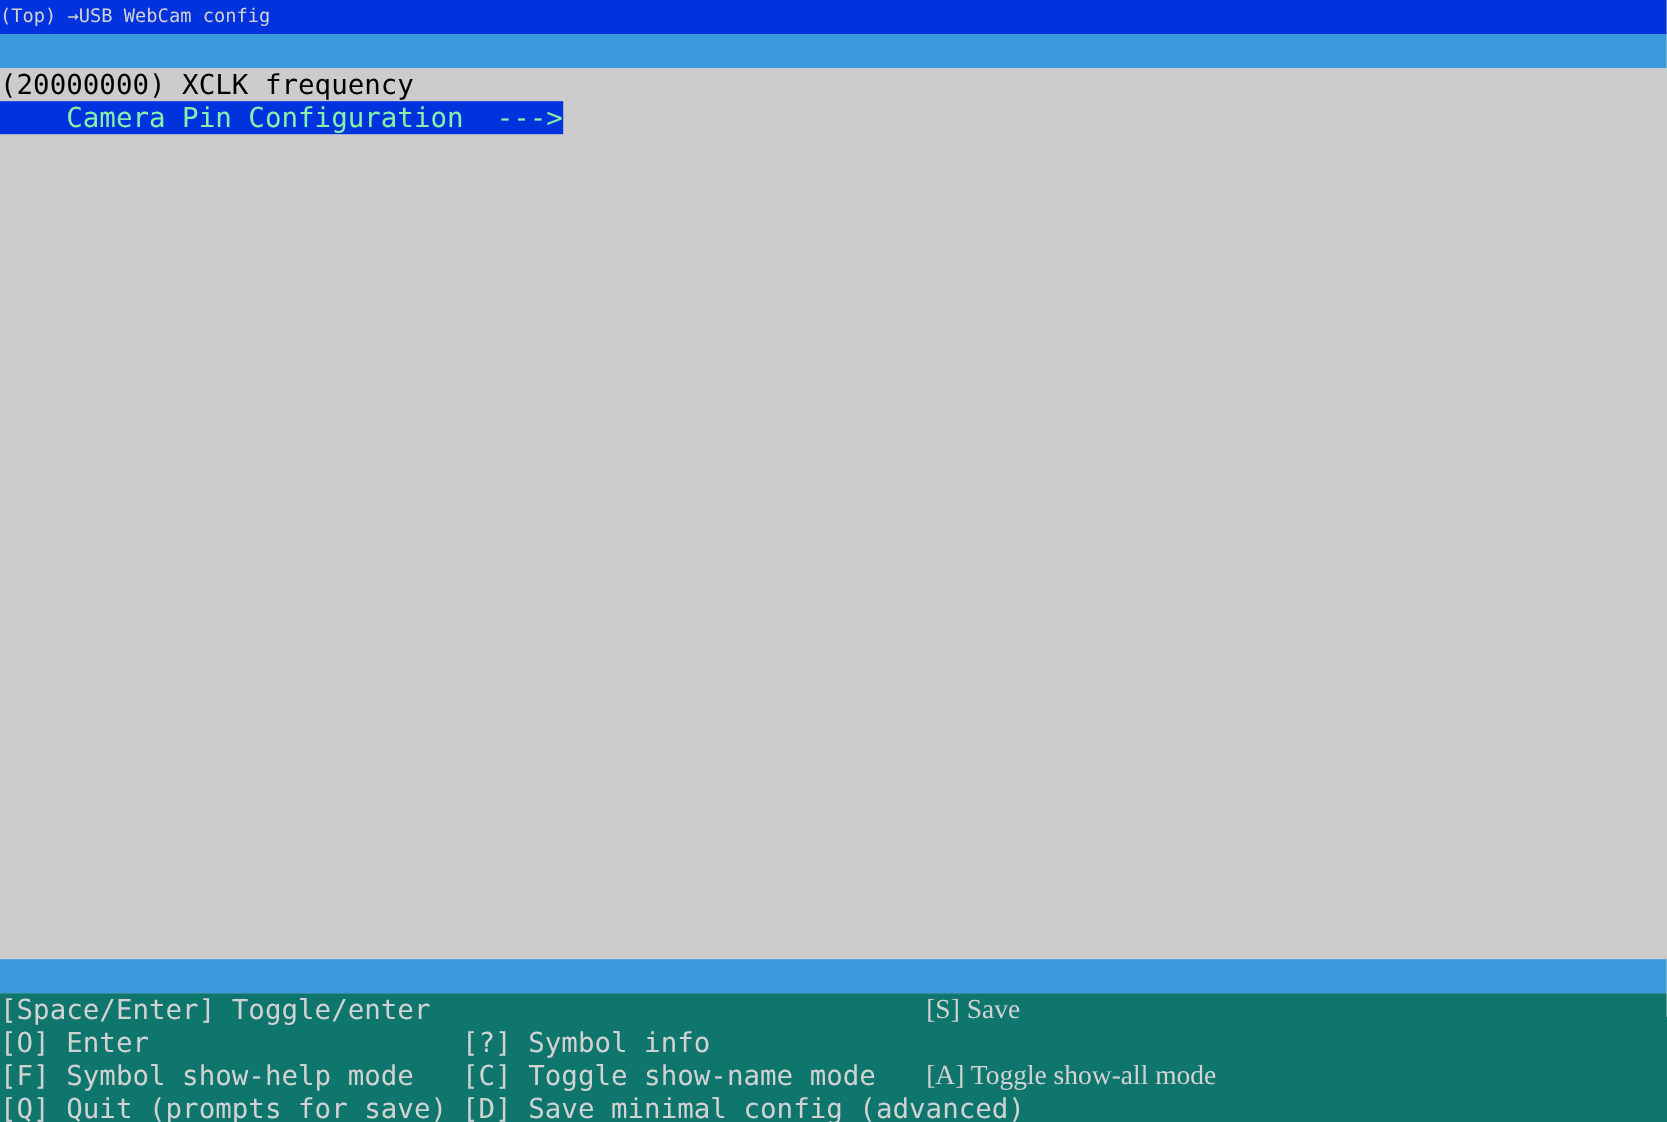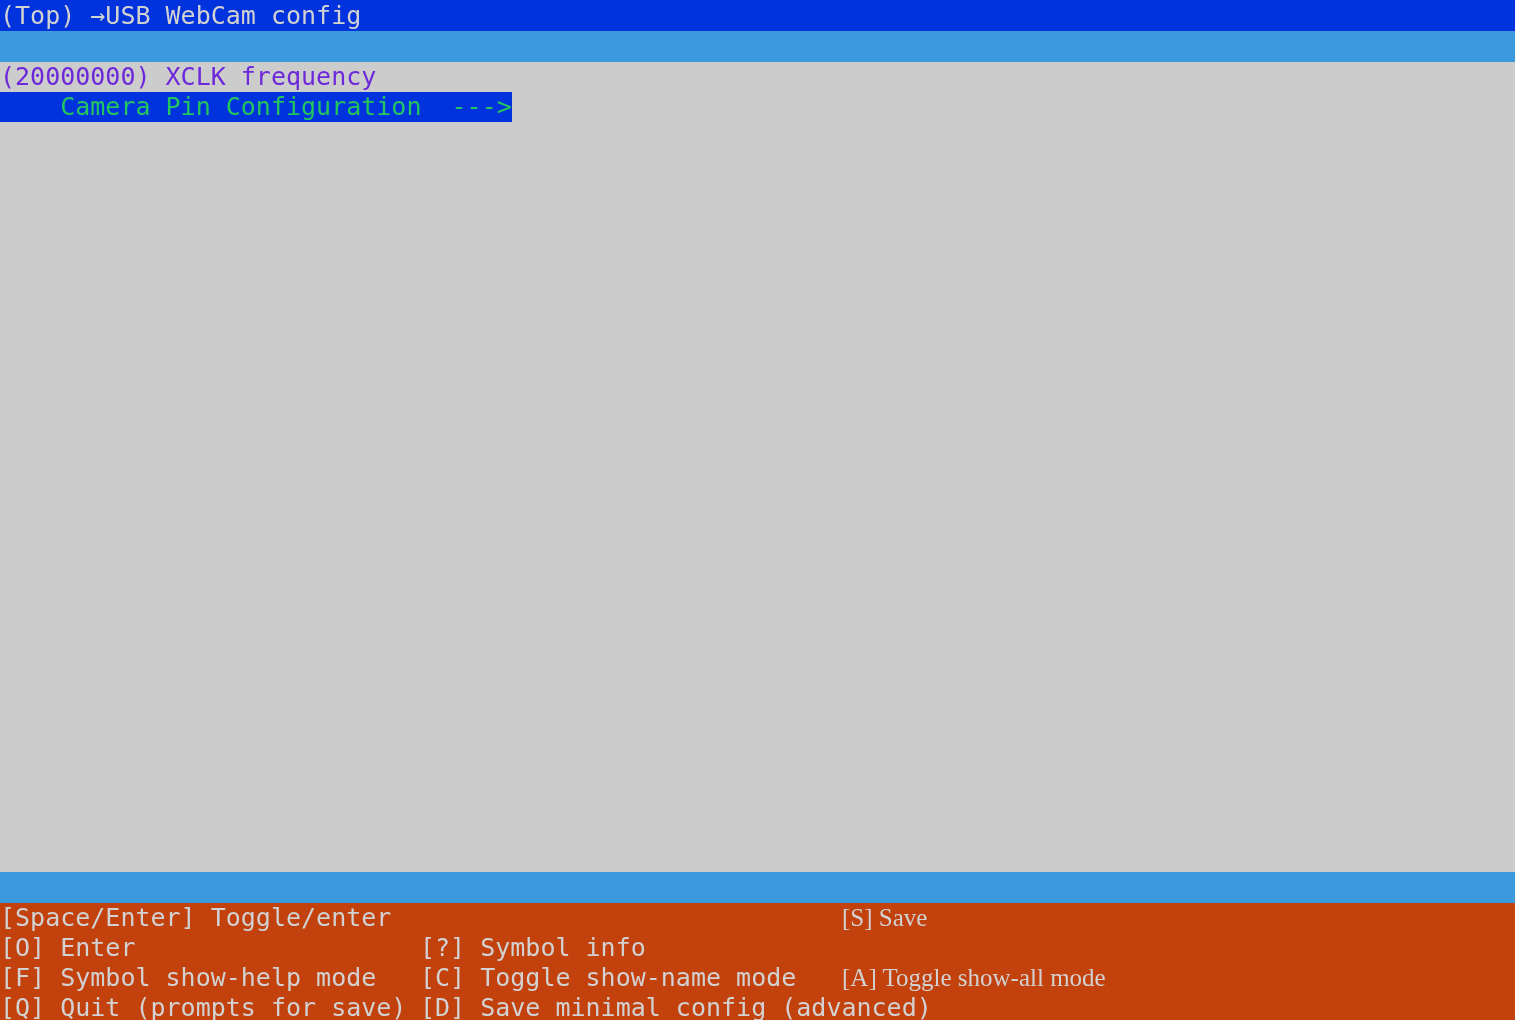--- a/index.html
+++ b/index.html
@@ -28,21 +28,21 @@
 
   
   #pathbar {
     position: absolute;
     left: 0; top: 0;
     width: 1515px;
     height: 31px;
     background: #0033dd;
     color: #d2d2d2;
     line-height: 31px;
-    font-size: 25px;
+    font-size: 17px;
     white-space: pre;
     overflow: hidden;
   }
   
   #titlebar {
     position: absolute;
     left: 0; top: 31px;
     width: 1515px;
     height: 31px;
     background: #3b99dd;
@@ -59,46 +59,46 @@
     width: 1515px;
     height: 810px;
     background: #cccccc;
     overflow: hidden;
   }
   .menuline {
     height: 30px;
     line-height: 30px;
     font-size: 25px;
     white-space: pre;
-    color: #6d28d9;
+    color: #000000;
     background: transparent;
   }
   .menuline.selected {
     background: #0033dd;
-    color: #22c55e;
+    color: #86efac;
     display: inline-block;
     vertical-align: top;
   }
   .menuline-wrap { height: 30px; }
 
   
   #separator {
     position: absolute;
     left: 0; top: 872px;
     width: 1515px;
     height: 31px;
     background: #3b99dd;
   }
   
   #footer {
     position: absolute;
     left: 0; top: 903px;
     width: 1515px;
     height: 117px;
-    background: #c2410c;
+    background: #0f766e;
     color: #d2d2d2;
     overflow: hidden;
   }
   .footrow {
     position: relative;
     height: 30px;
     line-height: 30px;
     font-size: 25px;
     white-space: pre;
   }

